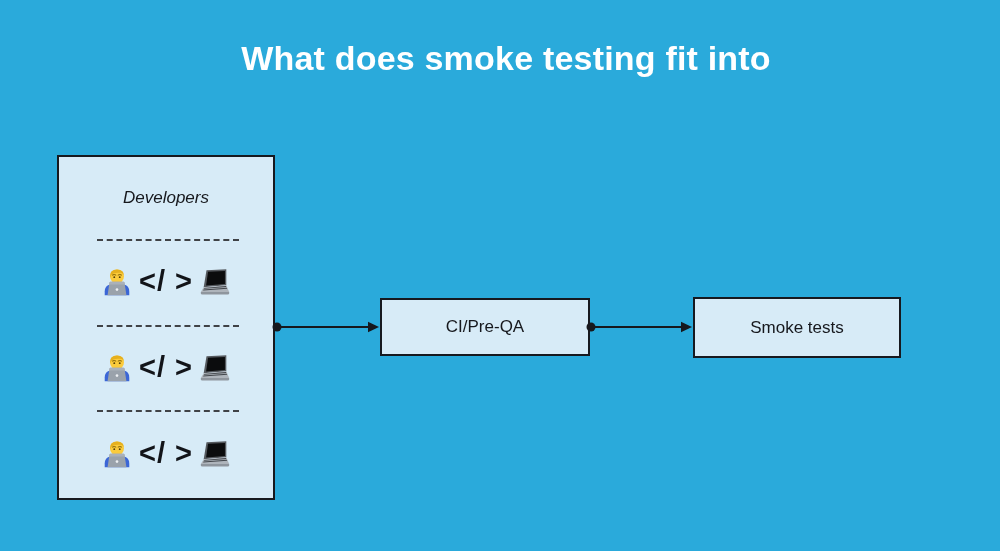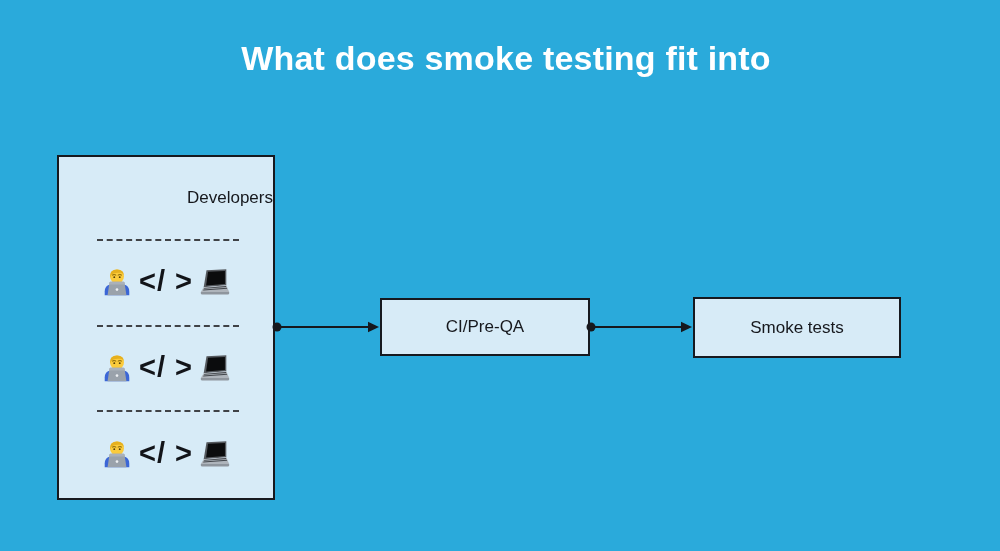--- a/index.html
+++ b/index.html
@@ -20,21 +20,21 @@
   }
   .box{
     position:absolute;
     background:var(--box-fill,#D7EBF7);
     border:2px solid var(--box-border,#16191F);
     box-sizing:border-box;
   }
   .developers{left:57px;top:155px;width:218px;height:345px;}
   .dev-label{
     position:absolute;top:31px;left:0;width:100%;
-    text-align:right;font-size:17px;color:#16181D;
+    text-align:center;font-size:17px;color:#16181D;font-style:italic;
   }
   .sep{
     position:absolute;left:38px;width:142px;height:0;
     border-top:2px dashed #3F4246;
   }
   .sep1{top:82px}.sep2{top:168px}.sep3{top:253px}
   .dev-row{
     position:absolute;left:0;width:100%;height:44px;
     display:flex;align-items:center;justify-content:center;gap:5px;
   }

